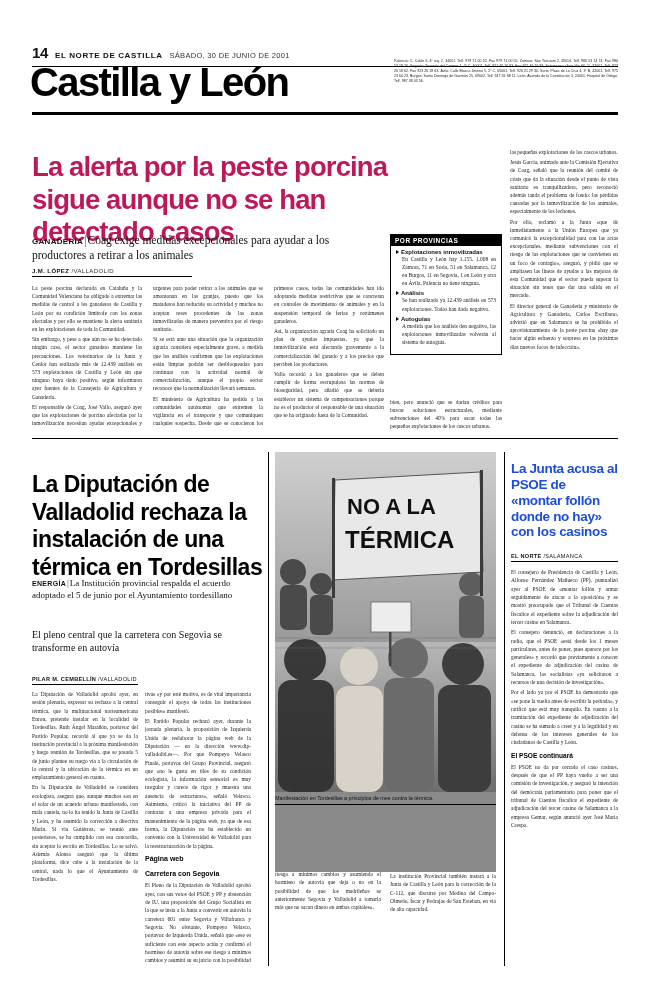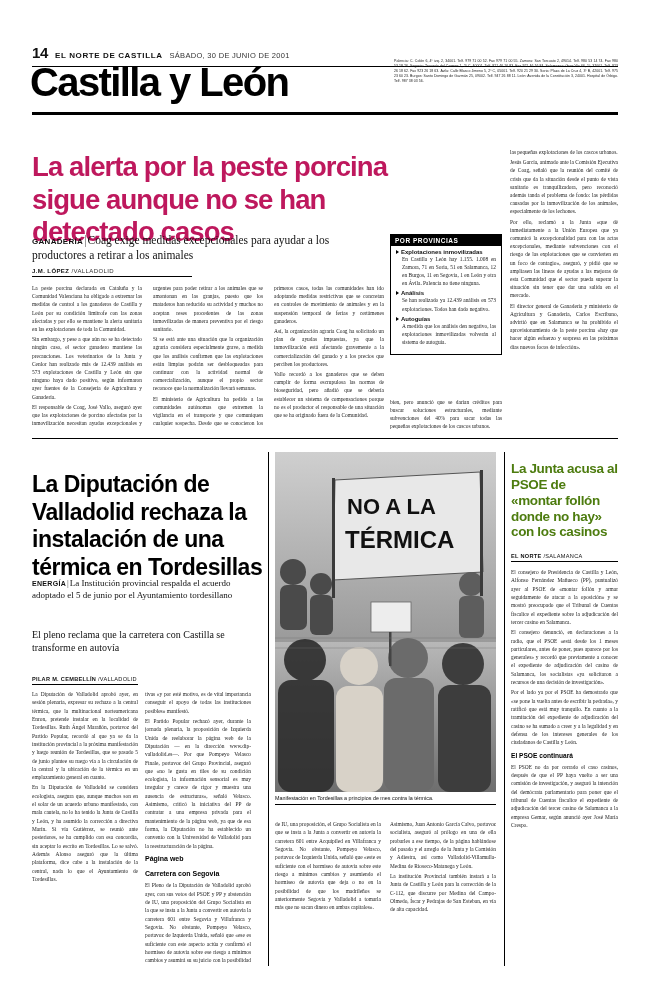--- a/index.html
+++ b/index.html
@@ -312,21 +312,21 @@
     font-size: 7px;
     margin: 4px 0 2px 0;
     color: #000;
   }
 
   
   .photo {
     position: absolute;
     left: 275px; top: 452px;
     width: 221px;
-    height: 340px;
+    height: 420px;
     overflow: hidden;
     background: #8a8a8a;
   }
   .photo svg { display: block; }
   .photo-caption {
     position: absolute;
     left: 275px; top: 795px;
     width: 221px;
     font-family: "Liberation Sans", sans-serif;
     font-size: 5.4px;
@@ -352,21 +352,21 @@
   }
   .a3-headline {
     position: absolute;
     left: 511px; top: 450px;
     width: 107px;
     font-family: "Liberation Sans", sans-serif;
     font-weight: bold;
     font-size: 13.5px;
     line-height: 1.17;
     letter-spacing: -0.35px;
-    color: #4d7c0f;
+    color: #1d4ed8;
   }
   .a3-byline {
     position: absolute;
     left: 511px; top: 553px;
     width: 107px;
     font-family: "Liberation Sans", sans-serif;
     font-size: 5.6px;
     letter-spacing: 0.3px;
     border-bottom: 0.6px solid #000;
     padding-bottom: 2px;
@@ -462,21 +462,21 @@
     </div>
 
   <div class="rule-mid"></div>
 
   <h2 class="a2-headline">La Diputación de Valladolid rechaza la instalación de una térmica en Tordesillas</h2>
 
   <div class="a2-kicker">
     <span class="kick-label">ENERGÍA</span><span class="kick-bar">|</span><span>La Institución provincial respalda el acuerdo adoptado el 5 de junio por el Ayuntamiento tordesillano</span>
   </div>
 
-  <div class="a2-sub">El pleno reclama que la carretera con Castilla se transforme en autovía</div>
+  <div class="a2-sub">El pleno central que la carretera con Segovia se transforme en autovía</div>
 
   <div class="a2-byline">
     <b>PILAR M. CEMBELLÍN</b>
     <span class="loc">/VALLADOLID</span>
   </div>
 
   <div class="a2-col1">
       <p>La Diputación de Valladolid aprobó ayer, en sesión plenaria, expresar su rechazo a la central térmica, que la multinacional norteamericana Enron, pretende instalar en la localidad de Tordesillas. Ruth Ángel Marañón, portavoz del Partido Popular, recordó al que ya se da la institución provincial a la próxima manifestación y luego reunión de Tordesillas, que se pasado 5 de junio plantee su ruego vía a la circulación de la central y la ubicación de la térmica en un emplazamiento general en cuanto.</p>
       <p>En la Diputación de Valladolid se considera ecologista, asegura que, aunque muchos son en el solar de un acuerdo urbano manifestado, con mala cautela, no lo ha tenido la Junta de Castilla y León, y ha asumido la corrección a directiva Marín. Si vía Gutiérrez, se reunió ante posteriores, se ha cumplido con esa concordia, sin aceptar lo escrito en Tordesillas. Lo se salvó. Además Alonso aseguró que la última plataforma, dice cabe a la instalación de la central, nada lo que el Ayuntamiento de Tordesillas.</p>
     </div>

